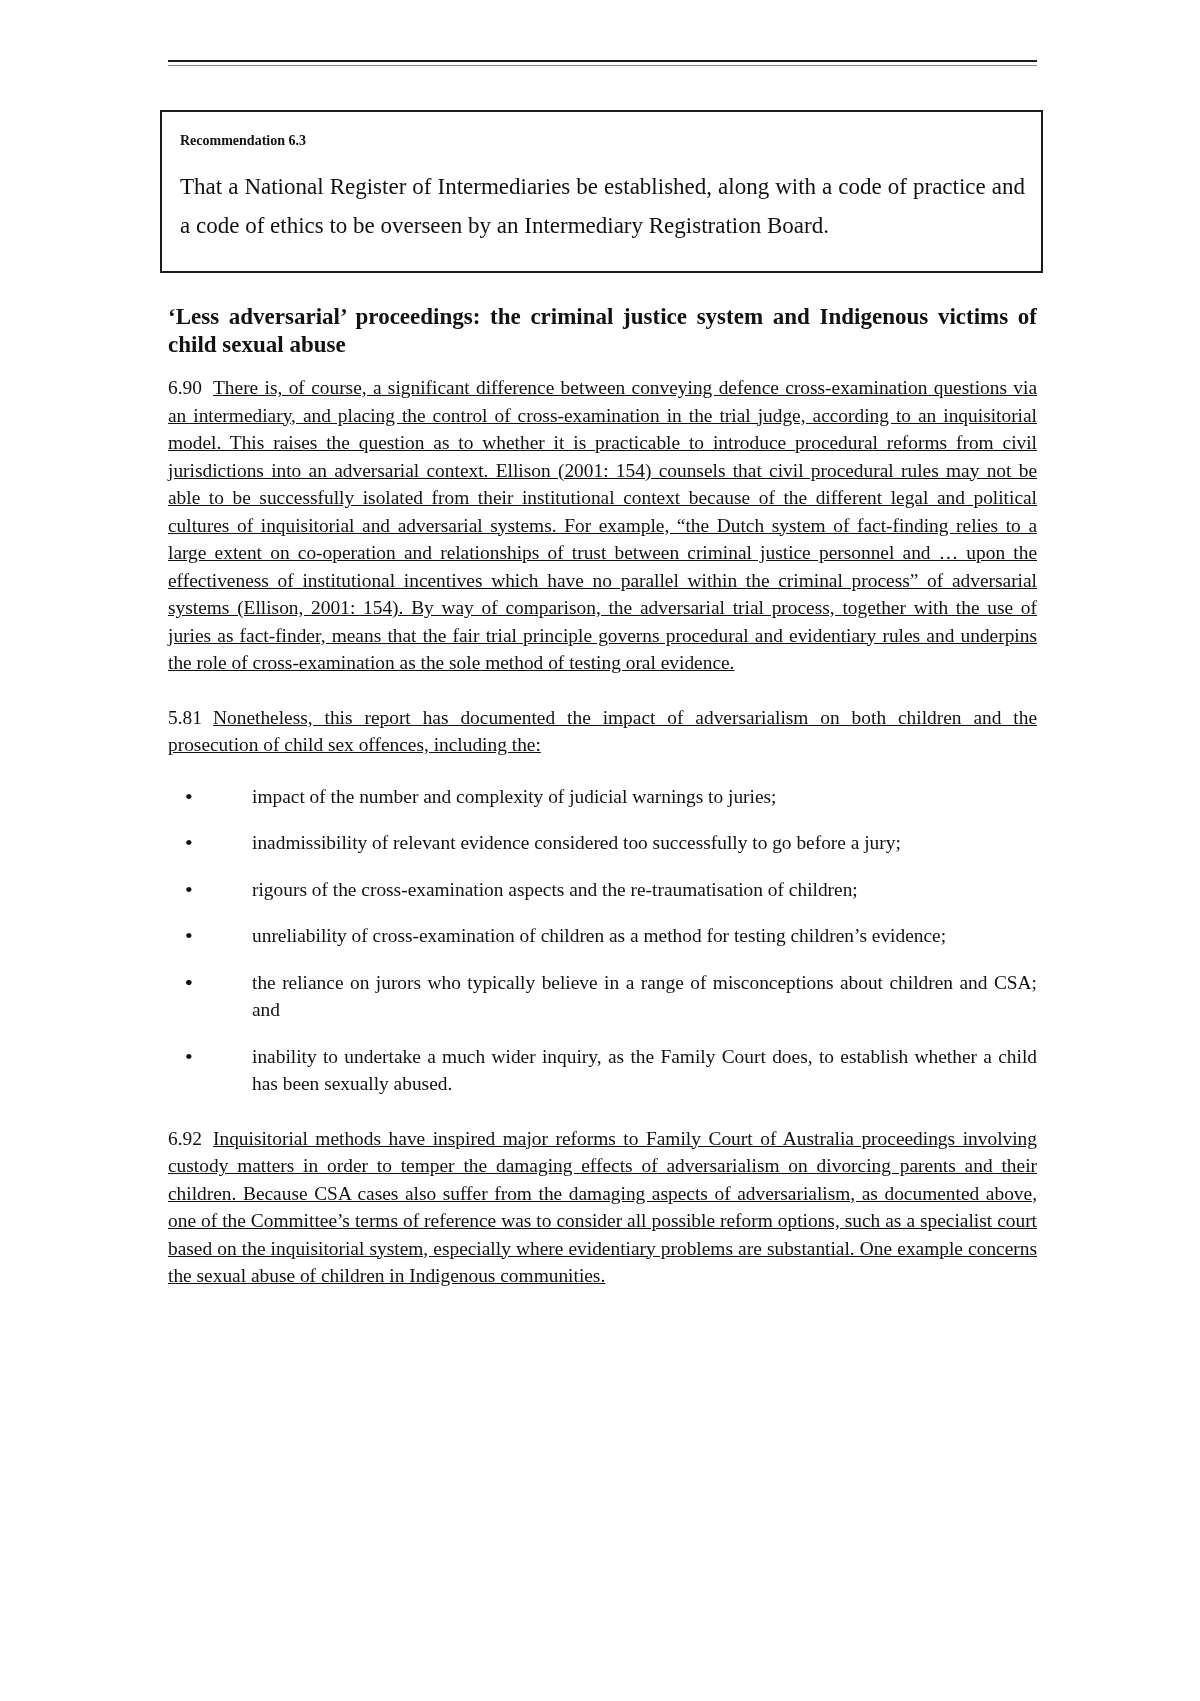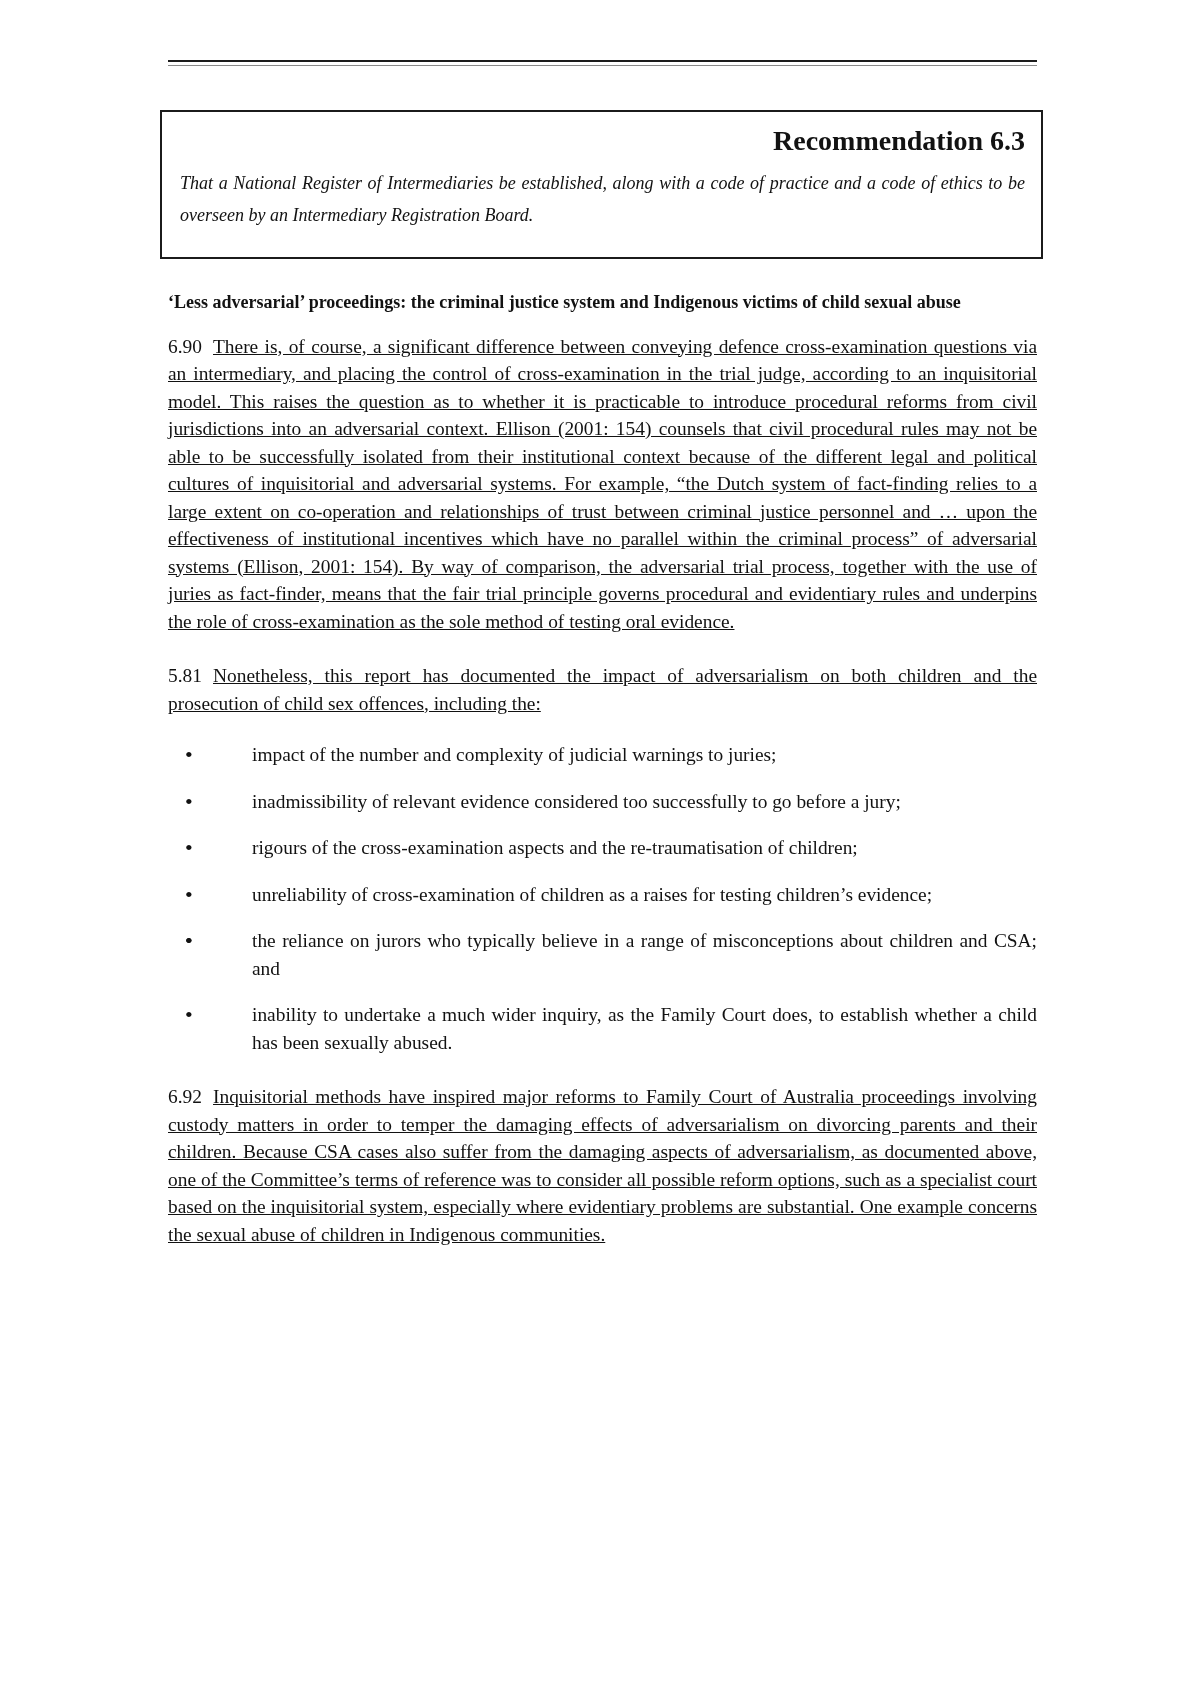--- a/index.html
+++ b/index.html
@@ -33,37 +33,35 @@
   .header-rule-thin  { height: 1px; background: #8a8a8a; margin-top: 3px; }
 
   
   .rec-box {
     border: 2px solid #1b1b1b;
     margin: 44px -6px 0 -8px;
     padding: 15px 16px 26px 18px;
     background: #ffffff;
   }
   .rec-title {
-    font-size: 28px;
+    font-size: 14px;
     font-weight: bold;
     line-height: 27px;
     margin-bottom: 13px;
-    text-align: right;
   }
   .rec-body {
-    font-size: 18px;
-    line-height: 32px;
+    font-size: 23px;
+    line-height: 39px;
     text-align: justify;
-    font-style: italic;
   }
 
   
   .section-heading {
     margin-top: 30px;
-    font-size: 18px;
+    font-size: 23px;
     font-weight: bold;
     line-height: 27.5px;
     text-align: justify;
   }
 
   
   .para {
     margin-top: 16px;
     font-size: 19.4px;
     line-height: 27.5px;
@@ -111,21 +109,21 @@
   <h2 class="section-heading">‘Less adversarial’ proceedings: the criminal justice system and Indigenous victims of child sexual abuse</h2>
 
   <p class="para"><span class="pnum">6.90</span><span>There is, of course, a significant difference between conveying defence cross-examination questions via an intermediary, and placing the control of cross-examination in the trial judge, according to an inquisitorial model.  This raises the question as to whether it is practicable to introduce procedural reforms from civil jurisdictions into an adversarial context.  Ellison (2001: 154) counsels that civil procedural rules may not be able to be successfully isolated from their institutional context because of the different legal and political cultures of inquisitorial and adversarial systems.  For example, “the Dutch system of fact-finding relies to a large extent on co-operation and relationships of trust between criminal justice personnel and … upon the effectiveness of institutional incentives which have no parallel within the criminal process” of adversarial systems (Ellison, 2001: 154).  By way of comparison, the adversarial trial process, together with the use of juries as fact-finder, means that the fair trial principle governs procedural and evidentiary rules and underpins the role of cross-examination as the sole method of testing oral evidence.</span></p>
 
   <p class="para"><span class="pnum">5.81</span><span>Nonetheless, this report has documented the impact of adversarialism on both children and the prosecution of child sex offences, including the:</span></p>
 
   <ul class="bullets">
     <li class="bullet"><span class="dot">•</span><span>impact of the number and complexity of judicial warnings to juries;</span></li>
     <li class="bullet"><span class="dot">•</span><span>inadmissibility of relevant evidence considered too successfully to go before a jury;</span></li>
     <li class="bullet"><span class="dot">•</span><span>rigours of the cross-examination aspects and the re-traumatisation of children;</span></li>
-    <li class="bullet"><span class="dot">•</span><span>unreliability of cross-examination of children as a raises for testing children’s evidence;</span></li>
+    <li class="bullet"><span class="dot">•</span><span>unreliability of cross-examination of children as a method for testing children’s evidence;</span></li>
     <li class="bullet"><span class="dot">•</span></li>
     <li class="bullet"><span class="dot">•</span><span>the reliance on jurors who typically believe in a range of misconceptions about children and CSA; and</span></li>
     <li class="bullet"><span class="dot">•</span><span>inability to undertake a much wider inquiry, as the Family Court does, to establish whether a child has been sexually abused.</span></li>
   </ul>
 
   <p class="para"><span class="pnum">6.92</span><span>Inquisitorial methods have inspired major reforms to Family Court of Australia proceedings involving custody matters in order to temper the damaging effects of adversarialism on divorcing parents and their children.  Because CSA cases also suffer from the damaging aspects of adversarialism, as documented above, one of the Committee’s terms of reference was to consider all possible reform options, such as a specialist court based on the inquisitorial system, especially where evidentiary problems are substantial. One example concerns the sexual abuse of children in Indigenous communities.</span></p>
 
 </div>
 
 </body></html>

